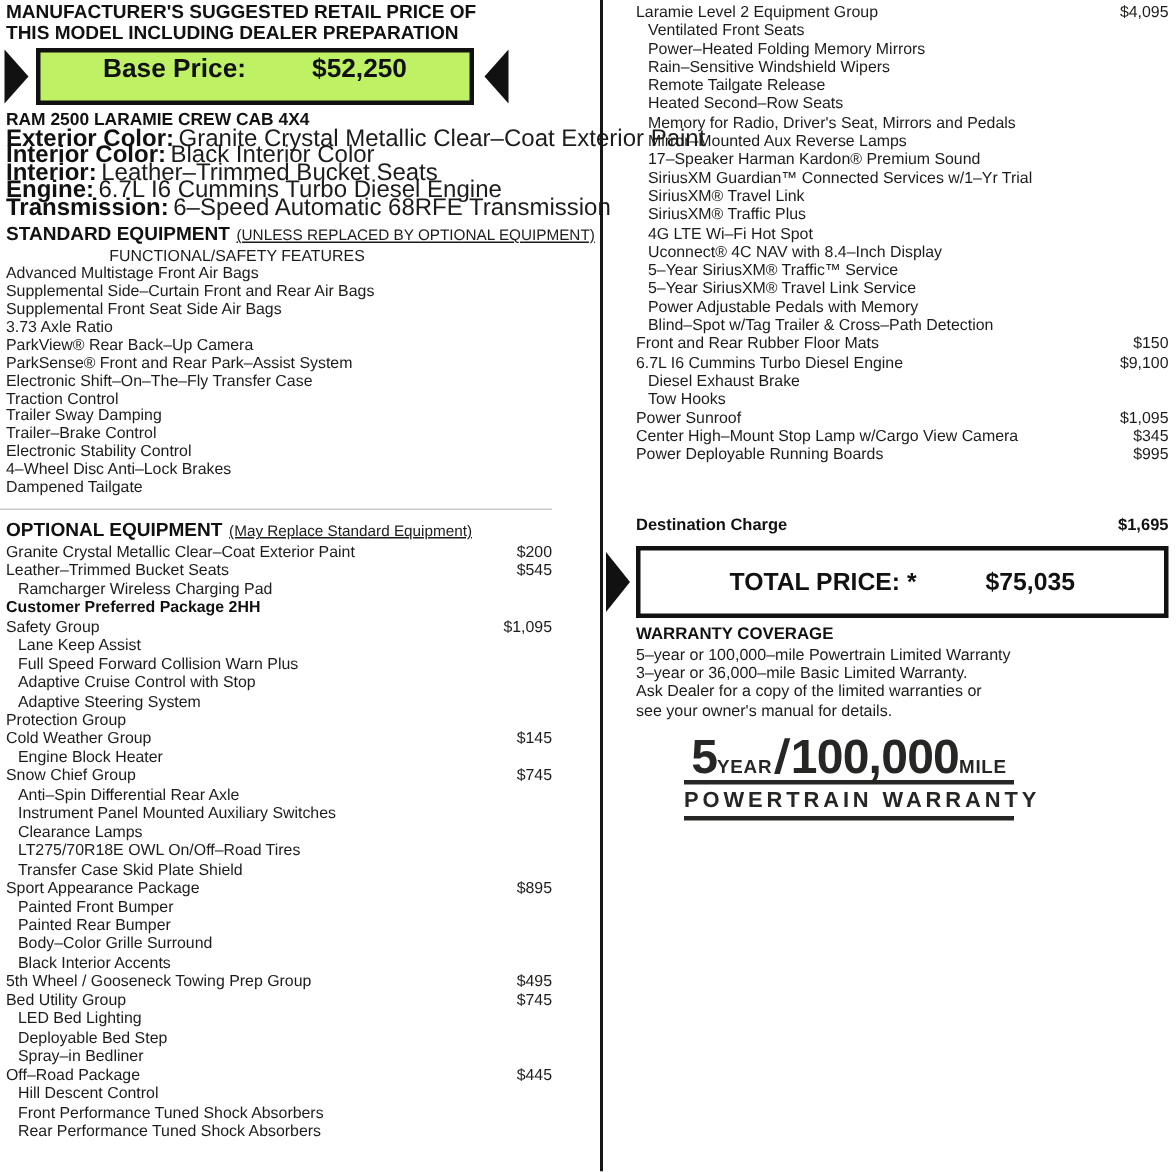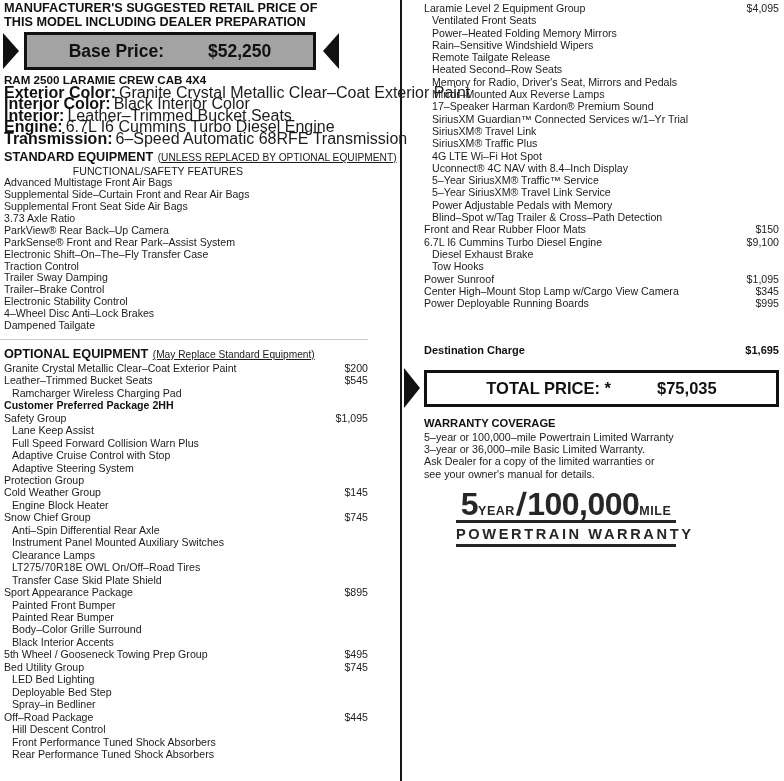--- a/index.html
+++ b/index.html
@@ -17,22 +17,22 @@
   
   .msrp-head { font-size:12.7px; font-weight:700; line-height:13.6px; padding:2px 0 0 4px; color:#111; }
 
   
   .price-assembly { display:flex; align-items:center; margin-top:3px; height:38px; }
   .arr { width:0; height:0; border-top:18px solid transparent; border-bottom:18px solid transparent; flex:0 0 auto; }
   .arr.right { border-left:16px solid #111; }
   .arr.left  { border-right:16px solid #111; }
   .price-assembly .arr { margin-left:3px; }
   .price-box {
-    width:292px; height:38px; border:3px solid #111; background:#a3a3a3;
-    display:flex; align-items:center; justify-content:center; gap:44px;
+    width:292px; height:38px; border:3px solid #111; background:#bef264;
+    display:flex; justify-content:center; gap:44px;
     font-weight:700; font-size:17.5px; color:#111; margin-left:5px; margin-right:4px;
     white-space:nowrap;
   }
 
   
   .model { font-weight:700; font-size:11.6px; line-height:12.5px; margin:4px 0 0 4px; color:#111; white-space:nowrap; }
   .spec-row { font-size:16px; line-height:11.6px; padding-left:4px; white-space:nowrap; }
   .spec-label { font-weight:700; color:#111; margin-right:3px; }
 
   
@@ -51,21 +51,21 @@
   .right-list .eq-row { line-height:12.3px; }
   .right-list .eq-row.indent { padding-left:8px; }
 
   .optional-section { margin-top:7px; border-top:1px solid #c9c9c5; padding-top:2px; }
 
   
   .dest-row { display:flex; font-weight:700; font-size:11px; margin-top:35px; color:#111; white-space:nowrap; }
   .total-assembly { display:flex; align-items:center; margin-top:11px; margin-left:-20px; height:42px; }
   .total-assembly .arr { border-top-width:20px; border-bottom-width:20px; }
   .total-box {
-    flex:1; height:37px; border:3px solid #111; background:#fff; margin-left:4px;
+    flex:1; height:48px; border:3px solid #111; background:#fff; margin-left:4px;
     display:flex; align-items:center; justify-content:center; gap:46px;
     font-weight:700; font-size:16.5px; color:#111; white-space:nowrap;
   }
 
   .warranty { margin-top:8px; }
   .warr-title { font-weight:700; font-size:11.2px; line-height:13.5px; color:#111; }
   .warr-line { font-size:10.7px; line-height:12.2px; white-space:nowrap; }
 
   
   .badge { width:220px; margin:10px 0 0 32px; color:#262624; }

